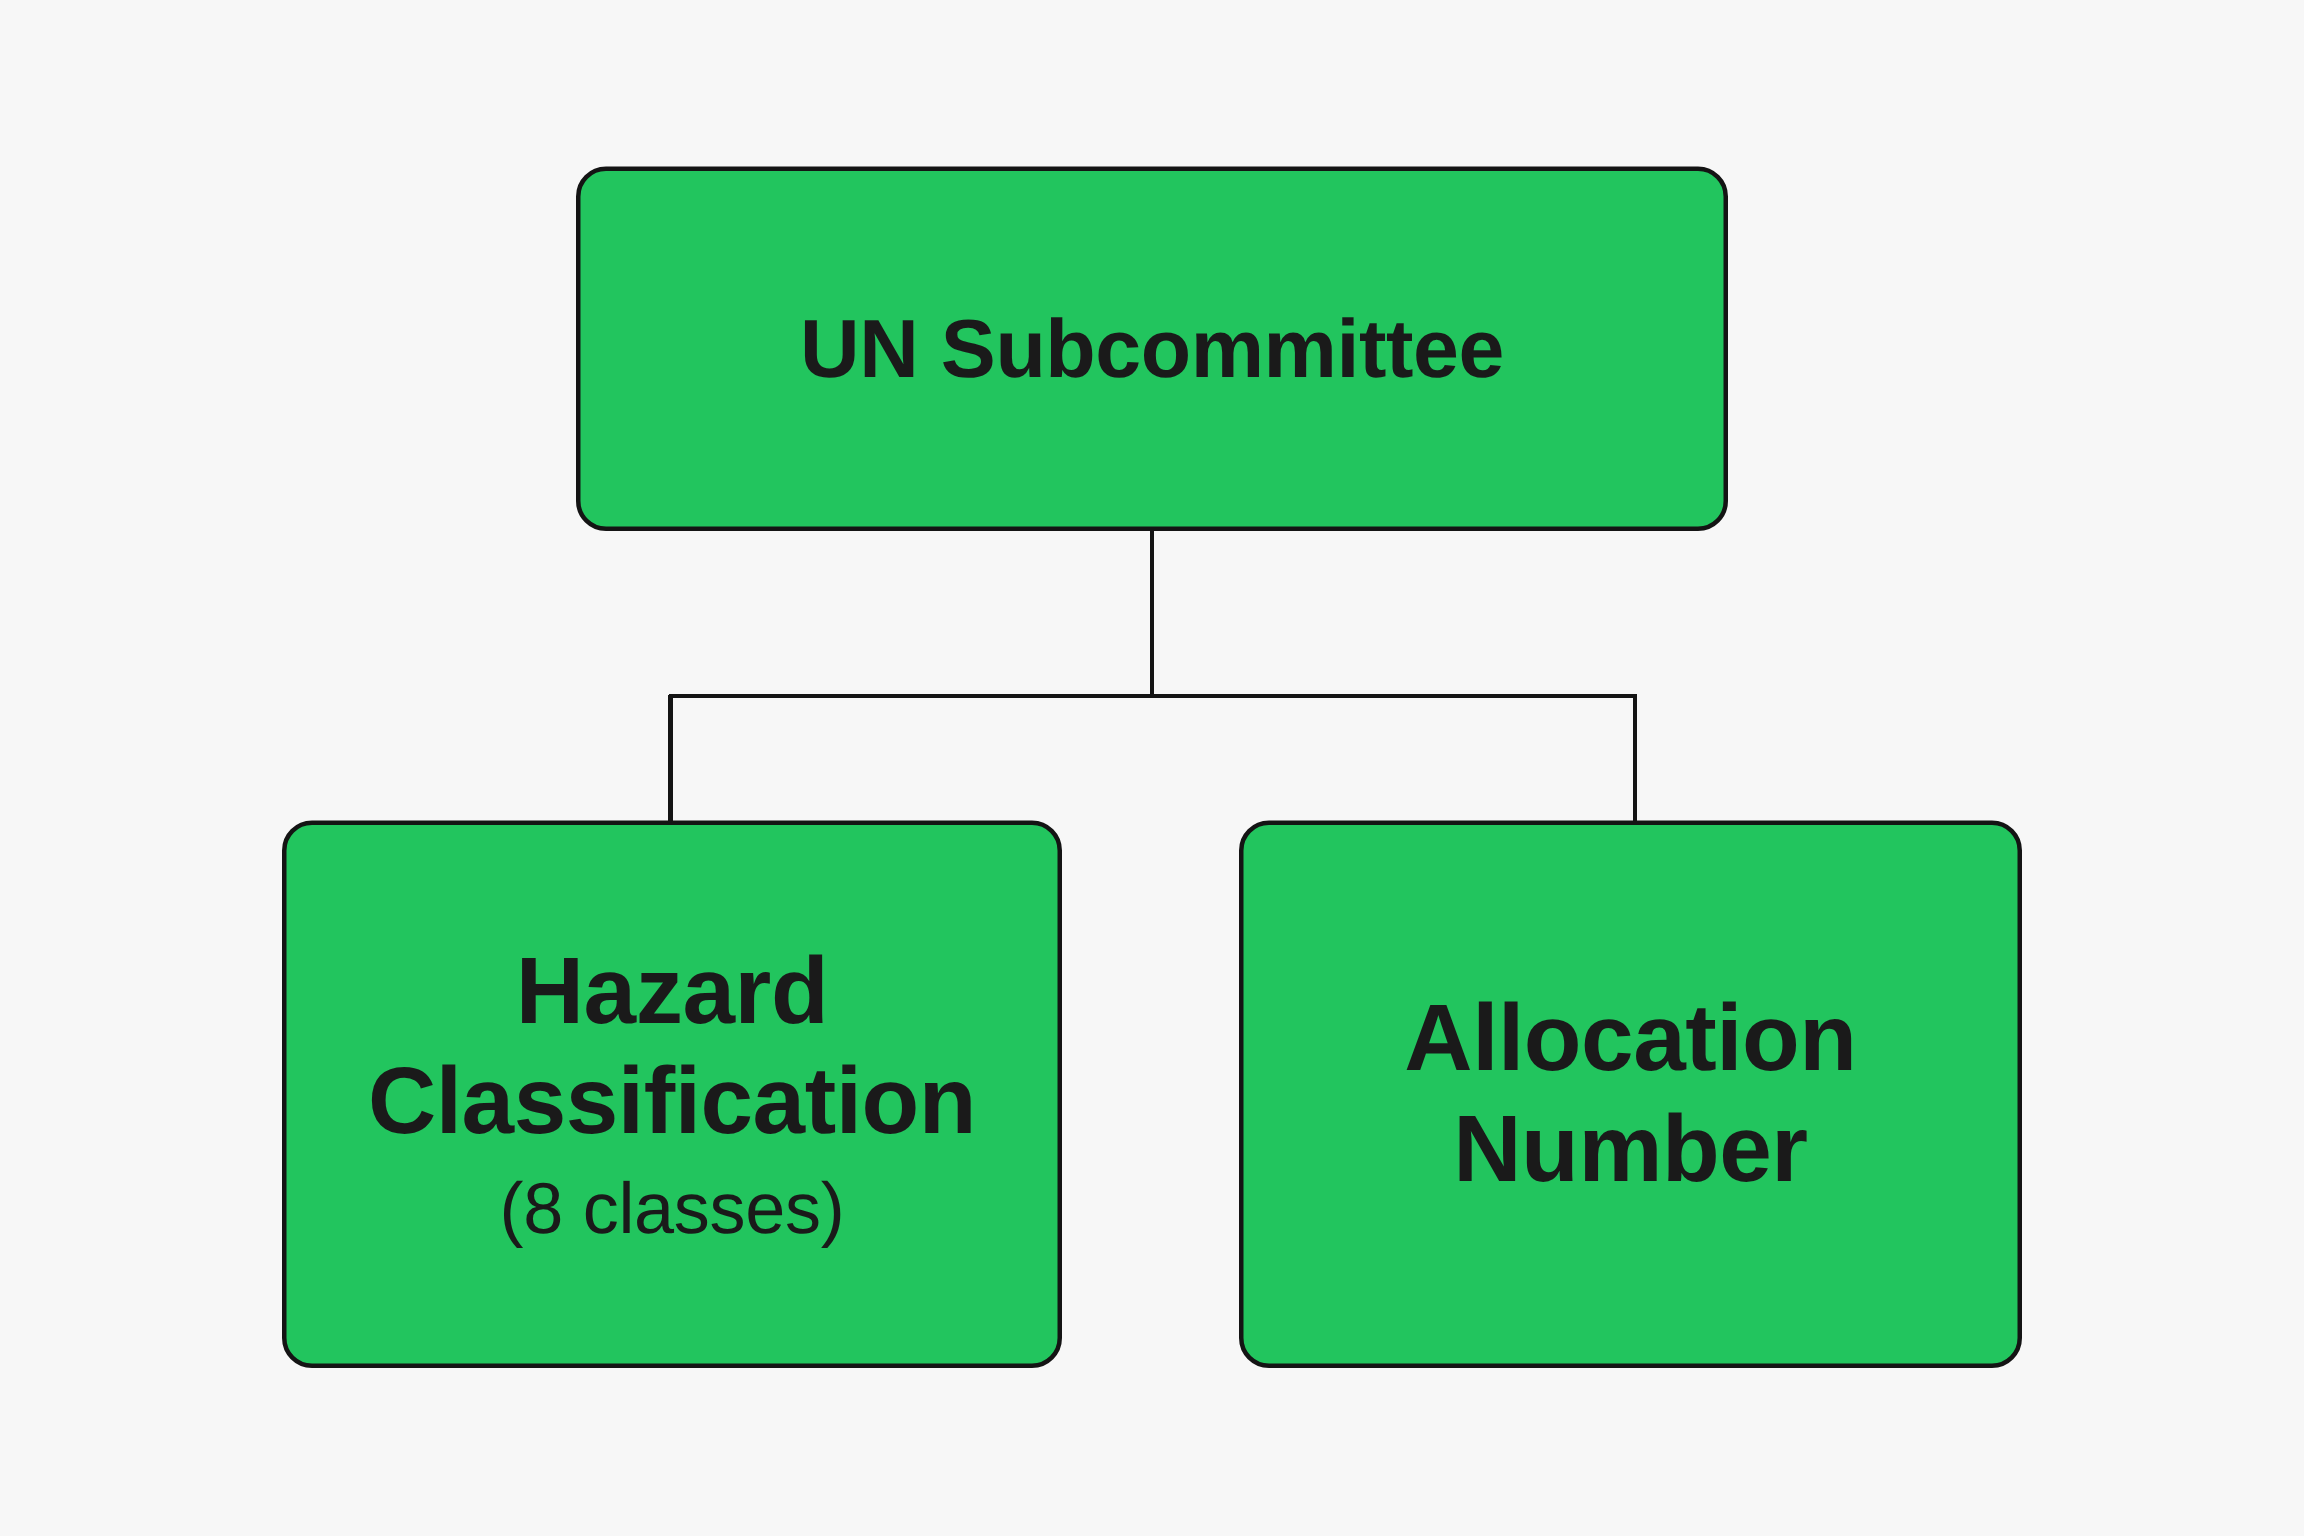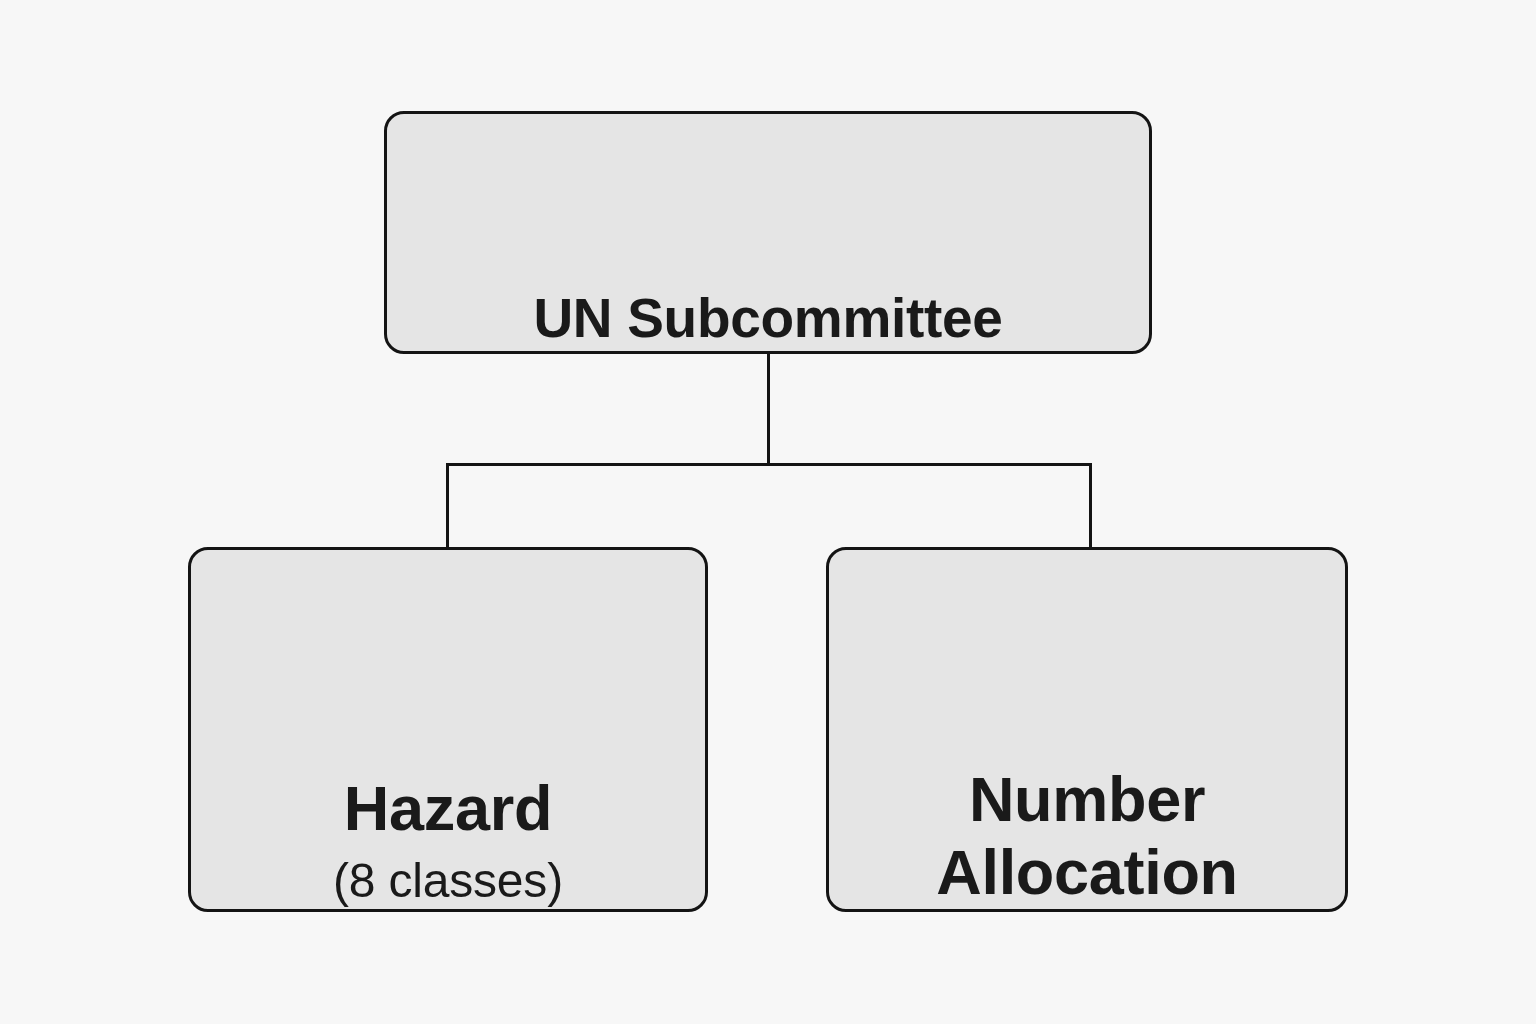--- a/index.html
+++ b/index.html
@@ -27,27 +27,27 @@
     left: 0;
     top: 0;
     width: 1536px;
     height: 1024px;
   }
 
   
   .node-box {
     position: absolute;
     box-sizing: border-box;
-    background: #e5e5e5;
+    background: #22c55e;
     border: 3px solid #141414;
     border-radius: 20px;
     display: flex;
     flex-direction: column;
     align-items: center;
-    justify-content: flex-end;
+    justify-content: center;
     text-align: center;
     color: #1a1a1a;
   }
 
   #node-root {
     left: 384px;
     top: 111px;
     width: 768px;
     height: 243px;
   }
@@ -106,26 +106,27 @@
 
   <div class="node-box" id="node-root">
     <div class="node-title">
       <span class="line-break">UN Subcommittee</span>
     </div>
   </div>
 
   <div class="node-box" id="node-hazard">
     <div class="node-title">
       <span class="line-break">Hazard</span>
+      <span class="line-break">Classification</span>
     </div>
     <div class="node-subtitle">
       <span class="line-break">(8 classes)</span>
     </div>
   </div>
 
   <div class="node-box" id="node-number">
     <div class="node-title">
+      <span class="line-break">Allocation</span>
       <span class="line-break">Number</span>
-      <span class="line-break">Allocation</span>
     </div>
   </div>
 
 </div>
 
 </body></html>

